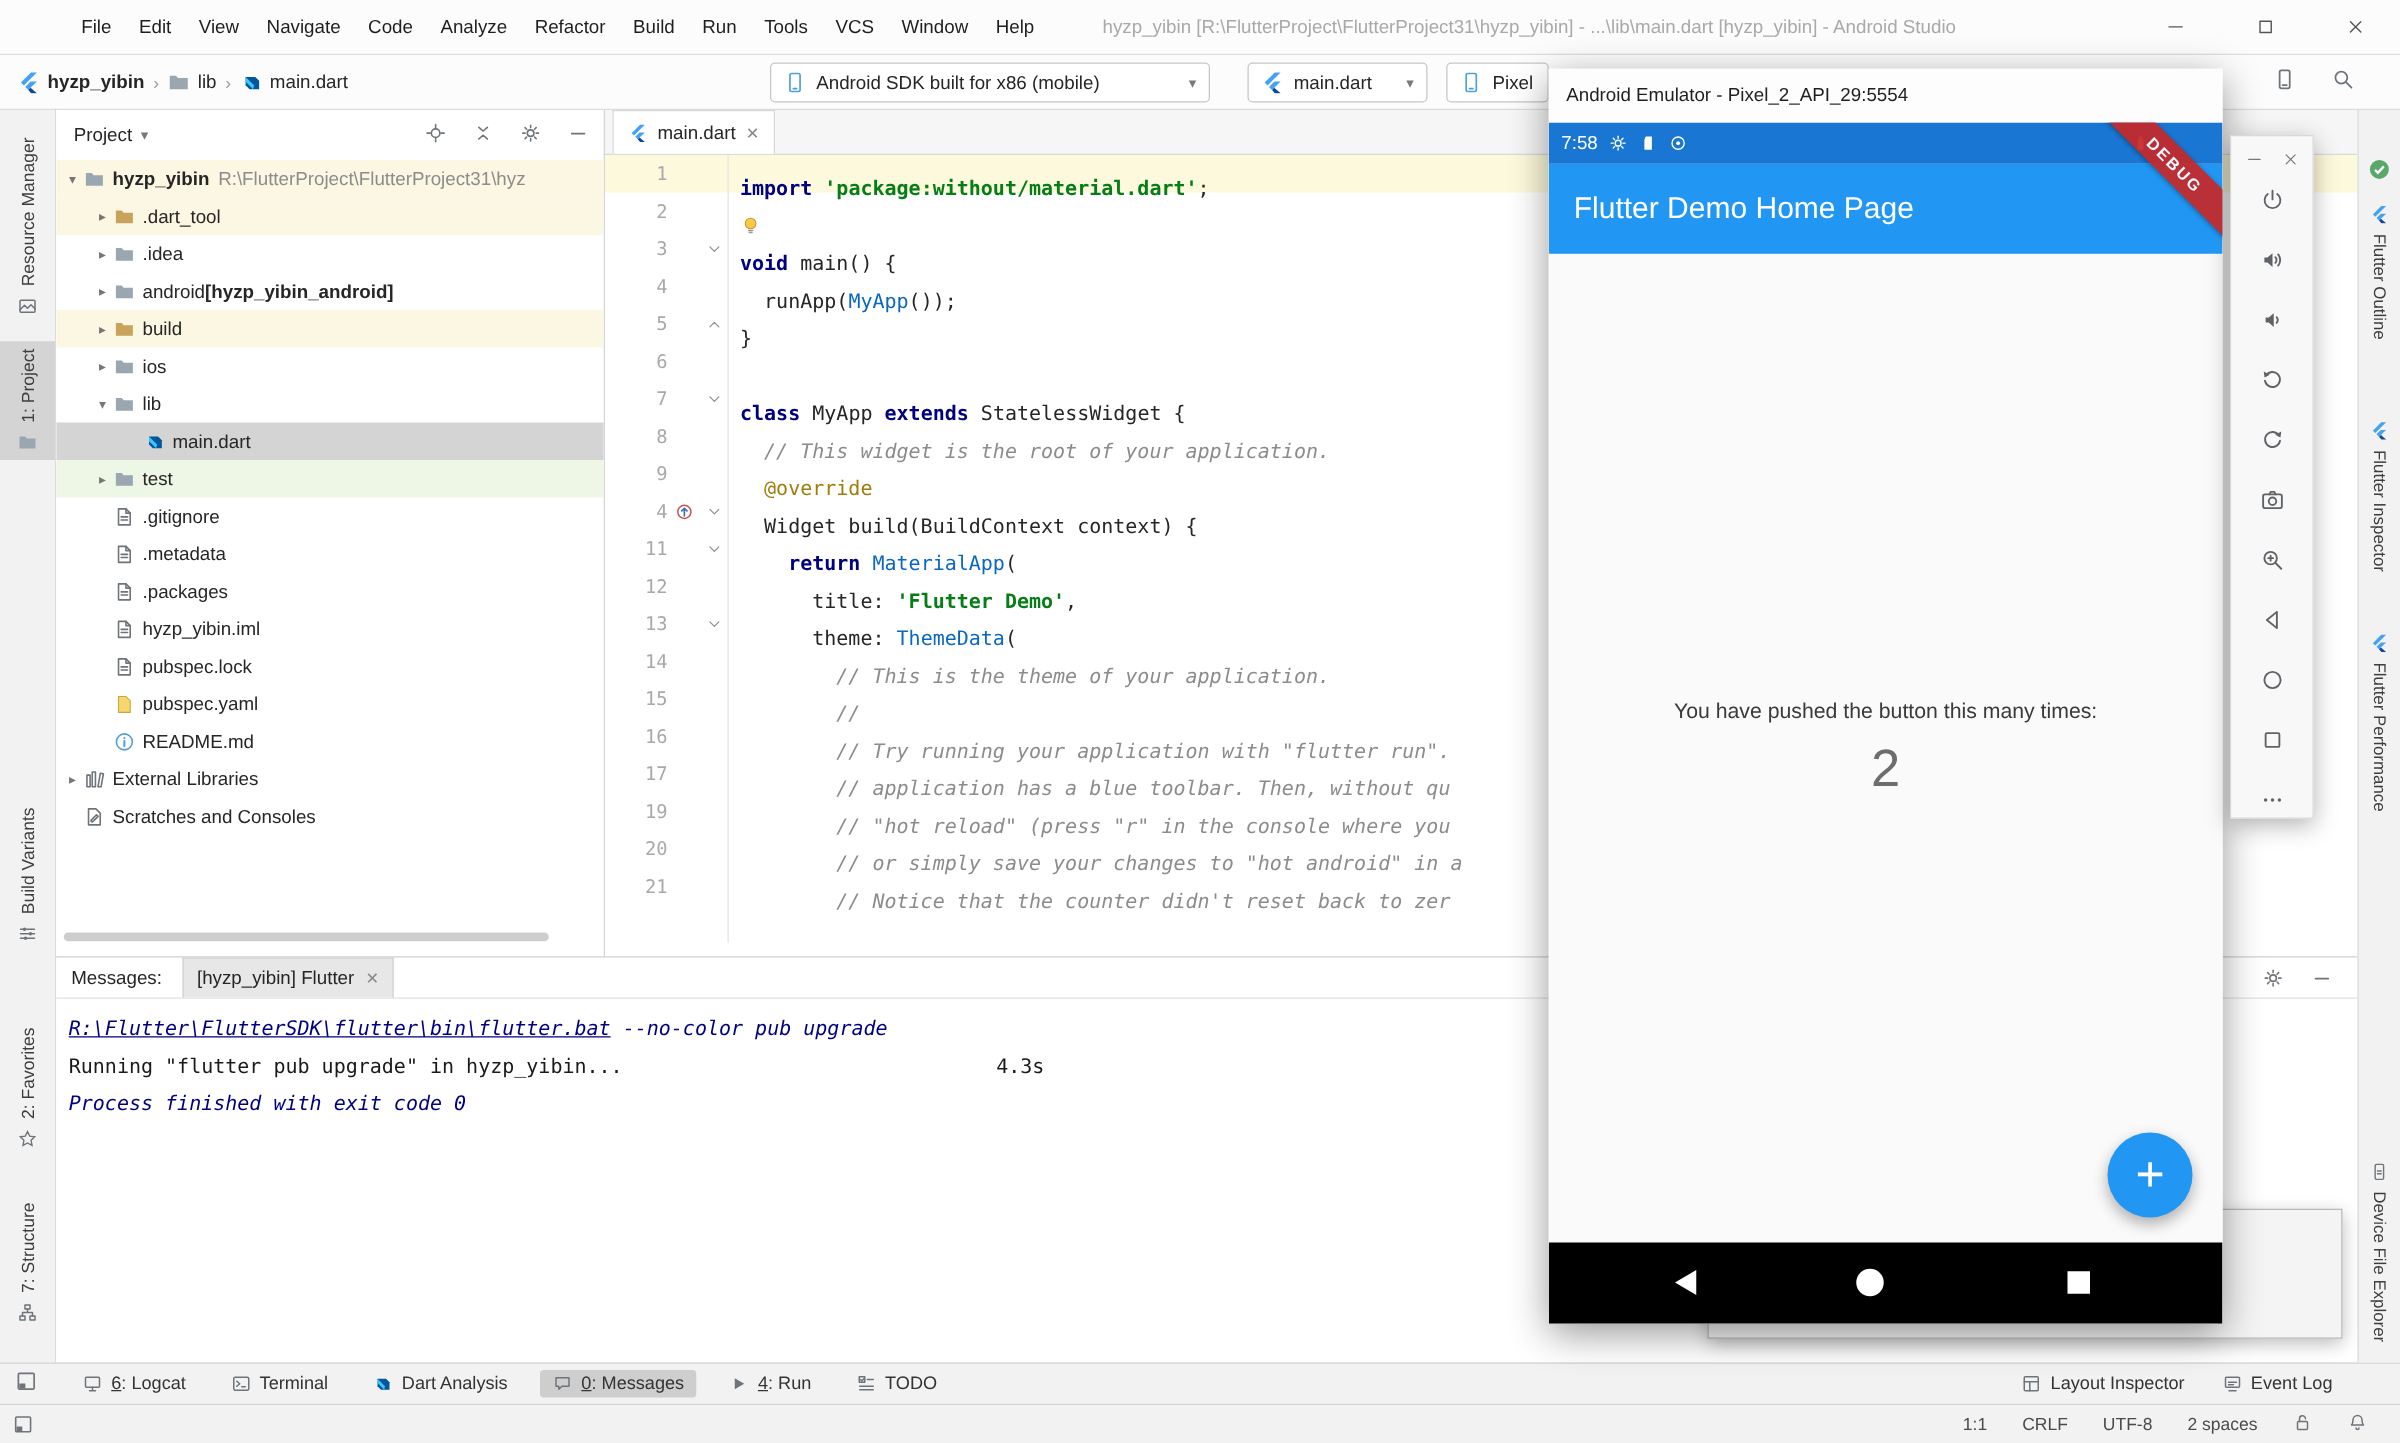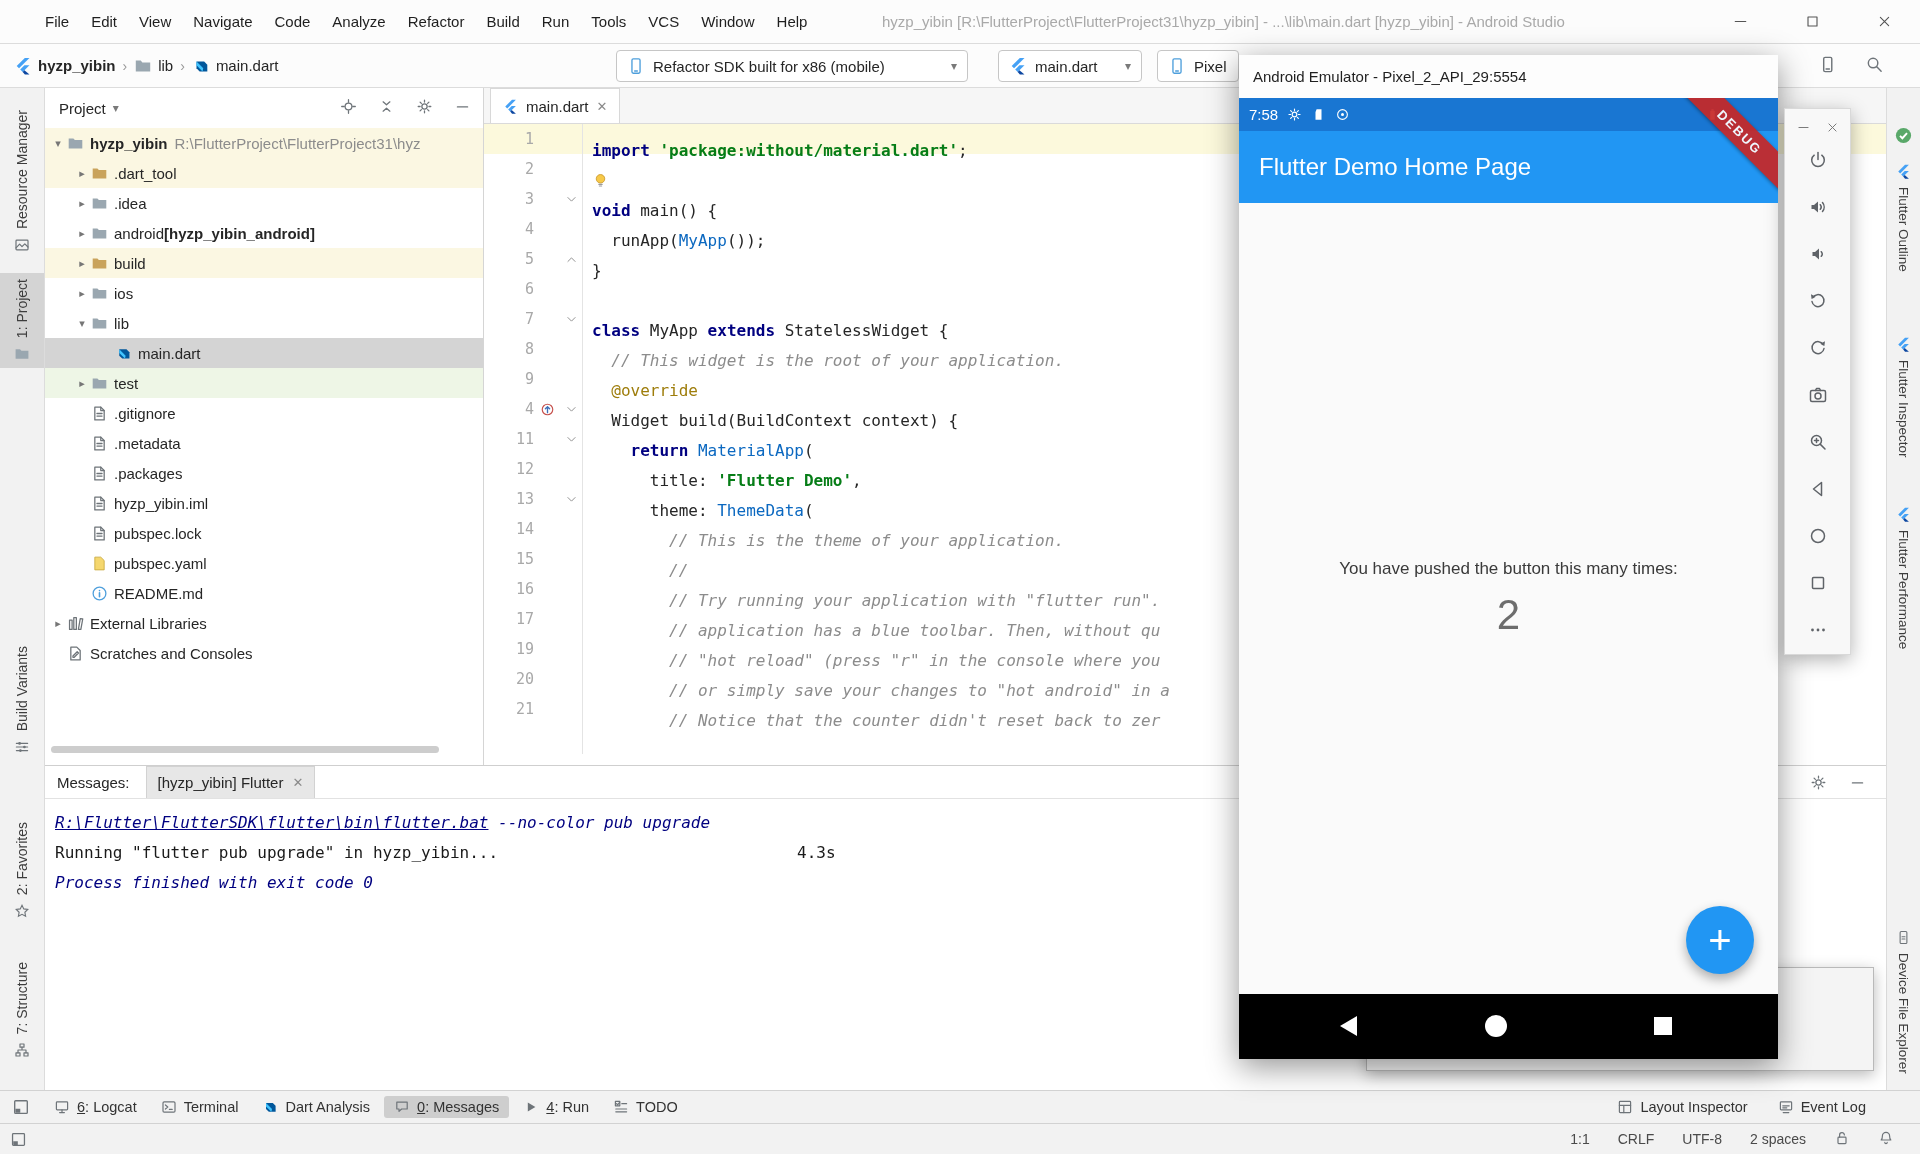--- a/index.html
+++ b/index.html
@@ -5,21 +5,21 @@
 *{margin:0;padding:0;box-sizing:border-box;}
 html,body{width:1920px;height:1154px;overflow:hidden;background:#e8e8e8;}
 body{font-family:"Liberation Sans",sans-serif;font-size:15px;color:#262626;}
 #app{position:relative;width:1920px;height:1154px;background:#fff;overflow:hidden;}
 .ic{display:inline-flex;width:18px;height:18px;align-items:center;justify-content:center;flex:none;color:#6e7479;}
 .ic svg{width:100%;height:100%;}
 .caret{font-size:12px;color:#7a7a7a;}
 
 
 #titlebar{position:absolute;left:0;top:0;width:1920px;height:44px;background:#fcfcfc;border-bottom:1px solid #dcdcdc;display:flex;align-items:center;}
-#menu-bar{display:flex;align-items:center;padding-left:34px;}
+#menu-bar{display:flex;align-items:center;padding-left:54px;}
 .menu-item{padding:5px 11px;font-size:15px;color:#1f1f1f;border-radius:3px;}
 .win-title{position:absolute;left:882px;right:220px;color:#a9a9a9;font-size:15px;white-space:nowrap;overflow:hidden;}
 #win-controls{position:absolute;right:0;top:0;height:43px;display:flex;}
 .win-btn{width:72px;height:43px;display:flex;align-items:center;justify-content:center;color:#555;}
 .win-btn .ic{width:15px;height:15px;color:#555;}
 
 
 #main-toolbar{position:absolute;left:0;top:44px;width:1920px;height:44px;background:#fcfcfc;border-bottom:1px solid #dcdcdc;}
 #crumbs{position:absolute;left:14px;top:0;height:43px;display:flex;align-items:center;gap:7px;}
 .crumb{display:flex;align-items:center;gap:6px;}
@@ -90,21 +90,21 @@
 #mh-icons{margin-left:auto;display:flex;gap:22px;margin-right:20px;}
 #mh-icons .ic{width:17px;height:17px;}
 #console{position:relative;padding:8px 0 0 10px;font-family:"DejaVu Sans Mono","Liberation Mono",monospace;font-size:16px;color:#1a1a1a;}
 .con-row{position:relative;height:30px;display:flex;align-items:center;white-space:pre;}
 .c-blue{color:var(--console-link,#000080);font-style:italic;}
 .c-link{text-decoration:underline;}
 .c-time{position:absolute;left:742px;}
 
 
 #bottom-bar{position:absolute;left:0;top:1090px;width:1920px;height:33px;background:#f2f2f2;border-top:1px solid #d2d2d2;display:flex;align-items:center;font-size:14.5px;color:#333;}
-#bb-left{display:flex;align-items:center;margin-left:12px;gap:4px;}
+#bb-left{display:flex;align-items:flex-start;margin-left:12px;gap:16px;}
 #bb-right{margin-left:auto;display:flex;align-items:center;gap:10px;margin-right:44px;}
 .bb-item{display:flex;align-items:center;gap:7px;padding:3px 10px;border-radius:3px;}
 .bb-item.active{background:#cecece;}
 .bb-item .ic{width:16px;height:16px;}
 #status-bar{position:absolute;left:0;top:1123px;width:1920px;height:31px;background:#f2f2f2;border-top:1px solid #d2d2d2;display:flex;align-items:center;font-size:14px;color:#4a4a4a;}
 #sb-left{margin-left:10px;display:flex;align-items:center;}
 #sb-left .ic{width:17px;height:17px;}
 #sb-right{margin-left:auto;display:flex;align-items:center;gap:28px;margin-right:26px;}
 #sb-right .ic{width:16px;height:16px;}
 
@@ -220,21 +220,21 @@
           <span class="crumb-label">main.dart</span>
         </span>
       </div>
     <div id="device-combo" class="combo">
       <span class="ic">
           <svg viewBox="0 0 20 20" xmlns="http://www.w3.org/2000/svg">
             <rect x="5.5" y="2" width="9" height="16" rx="1.5" fill="none" stroke="#4E9FDC" stroke-width="1.5"></rect>
             <path d="M8.5 15.5h3" stroke="#4E9FDC" stroke-width="1.5" stroke-linecap="round"></path>
           </svg>
         </span>
-      <span>Refactor SDK built for x86 (mobile)</span>
+      <span>Android SDK built for x86 (mobile)</span>
       <span class="caret">▾</span>
     </div>
     <div id="config-combo" class="combo">
       <span class="ic">
           <svg viewBox="0 0 20 20" xmlns="http://www.w3.org/2000/svg">
             <path fill="#45A1F5" d="M12 1 3 10l2.6 2.6L17.2 1z"></path>
             <path fill="#45A1F5" d="M11.6 9.2 6.9 13.9l2.7 2.7 7.6-7.4z"></path>
             <path fill="#0D47A1" d="m9.6 16.6 2-2 5.6 4.9h-5.1z"></path>
           </svg>
         </span>

